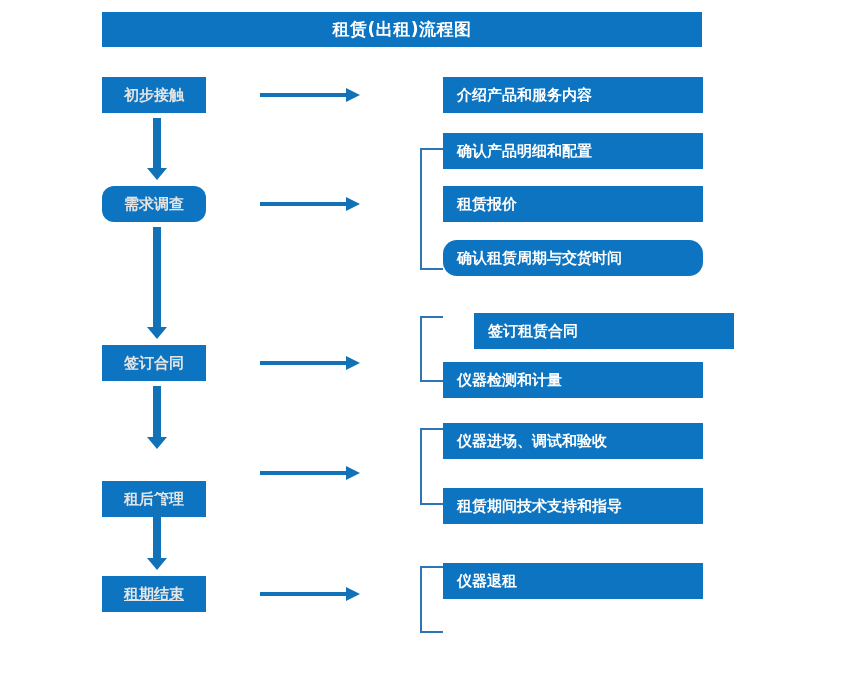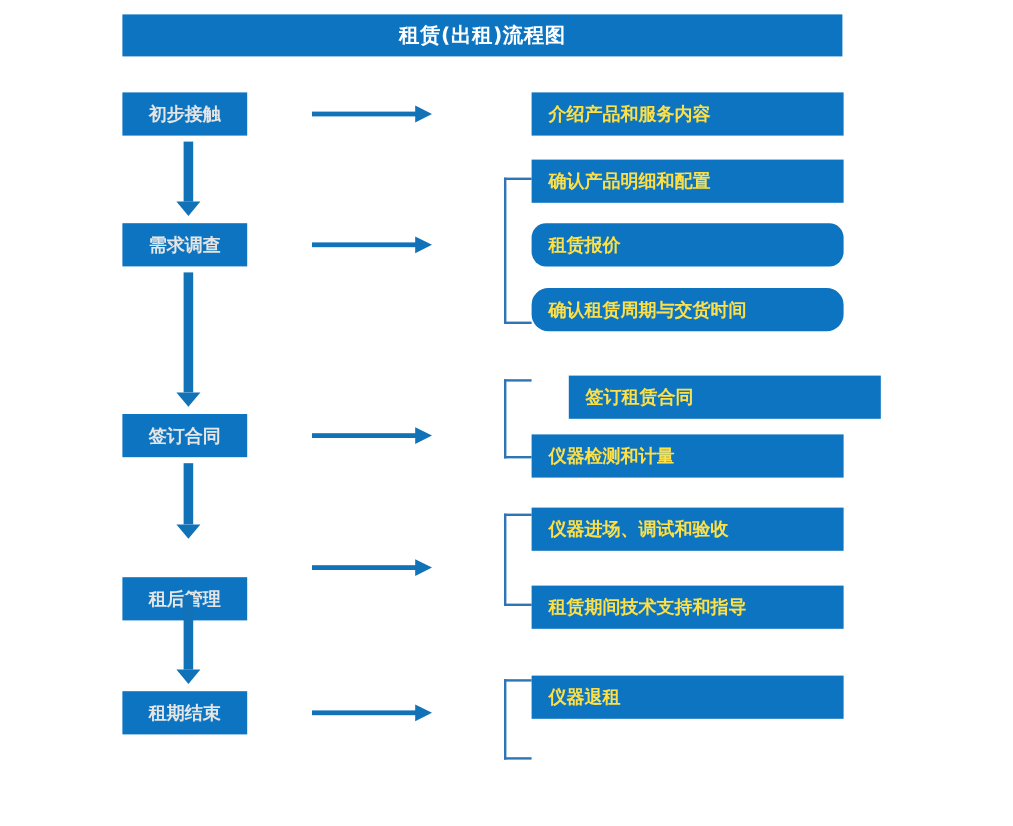--- a/index.html
+++ b/index.html
@@ -56,21 +56,21 @@
     box-sizing: border-box;
   }
 
   
   .detail-box {
     position: absolute;
     left: 443px;
     width: 260px;
     height: 36px;
     background: #0C74C0;
-    color: #fde047;
+    color: #ffffff;
     display: flex;
     align-items: center;
     justify-content: flex-start;
     padding-left: 14px;
     font-size: 15px;
     font-weight: bold;
     box-sizing: border-box;
     white-space: nowrap;
   }
 
@@ -136,27 +136,27 @@
 </style>
 </head>
 <body>
 
 <div id="canvas">
 
   <div class="title-bar">租赁(出租)流程图</div>
 
   <div class="stage-box" style="top:77px;">初步接触</div>
 
-  <div class="stage-box" style="top:186px;">需求调查</div>
+  <div class="stage-box" style="top:186px;border-radius:12px;">需求调查</div>
 
   <div class="stage-box" style="top:345px;">签订合同</div>
 
   <div class="stage-box" style="top:455px;margin-top:26px;">租后管理</div>
 
-  <div class="stage-box" style="top:576px;">租期结束</div>
+  <div class="stage-box" style="top:576px;text-decoration:underline;">租期结束</div>
 
   <div class="v-arrow" style="top:118px; height:62px;">
     <div class="shaft" style="height:50px;"></div>
     <div class="head" style="top:50px;"></div>
   </div>
 
   <div class="v-arrow" style="top:227px; height:112px;">
     <div class="shaft" style="height:100px;"></div>
     <div class="head" style="top:100px;"></div>
   </div>
@@ -201,21 +201,21 @@
   <div class="bracket" style="top:316px; height:66px;"></div>
 
   <div class="bracket" style="top:428px; height:77px;"></div>
 
   <div class="bracket" style="top:566px; height:67px;"></div>
 
   <div class="detail-box" style="top:77px;">介绍产品和服务内容</div>
 
   <div class="detail-box" style="top:133px;">确认产品明细和配置</div>
 
-  <div class="detail-box" style="top:186px;border-radius:12px;">租赁报价</div>
+  <div class="detail-box" style="top:186px;">租赁报价</div>
 
   <div class="detail-box" style="top:240px;border-radius:14px;">确认租赁周期与交货时间</div>
 
   <div class="detail-box" style="top:313px;margin-left:31px;">签订租赁合同</div>
 
   <div class="detail-box" style="top:362px;">仪器检测和计量</div>
 
   <div class="detail-box" style="top:423px;">仪器进场、调试和验收</div>
 
   <div class="detail-box" style="top:563px;">仪器退租</div>

